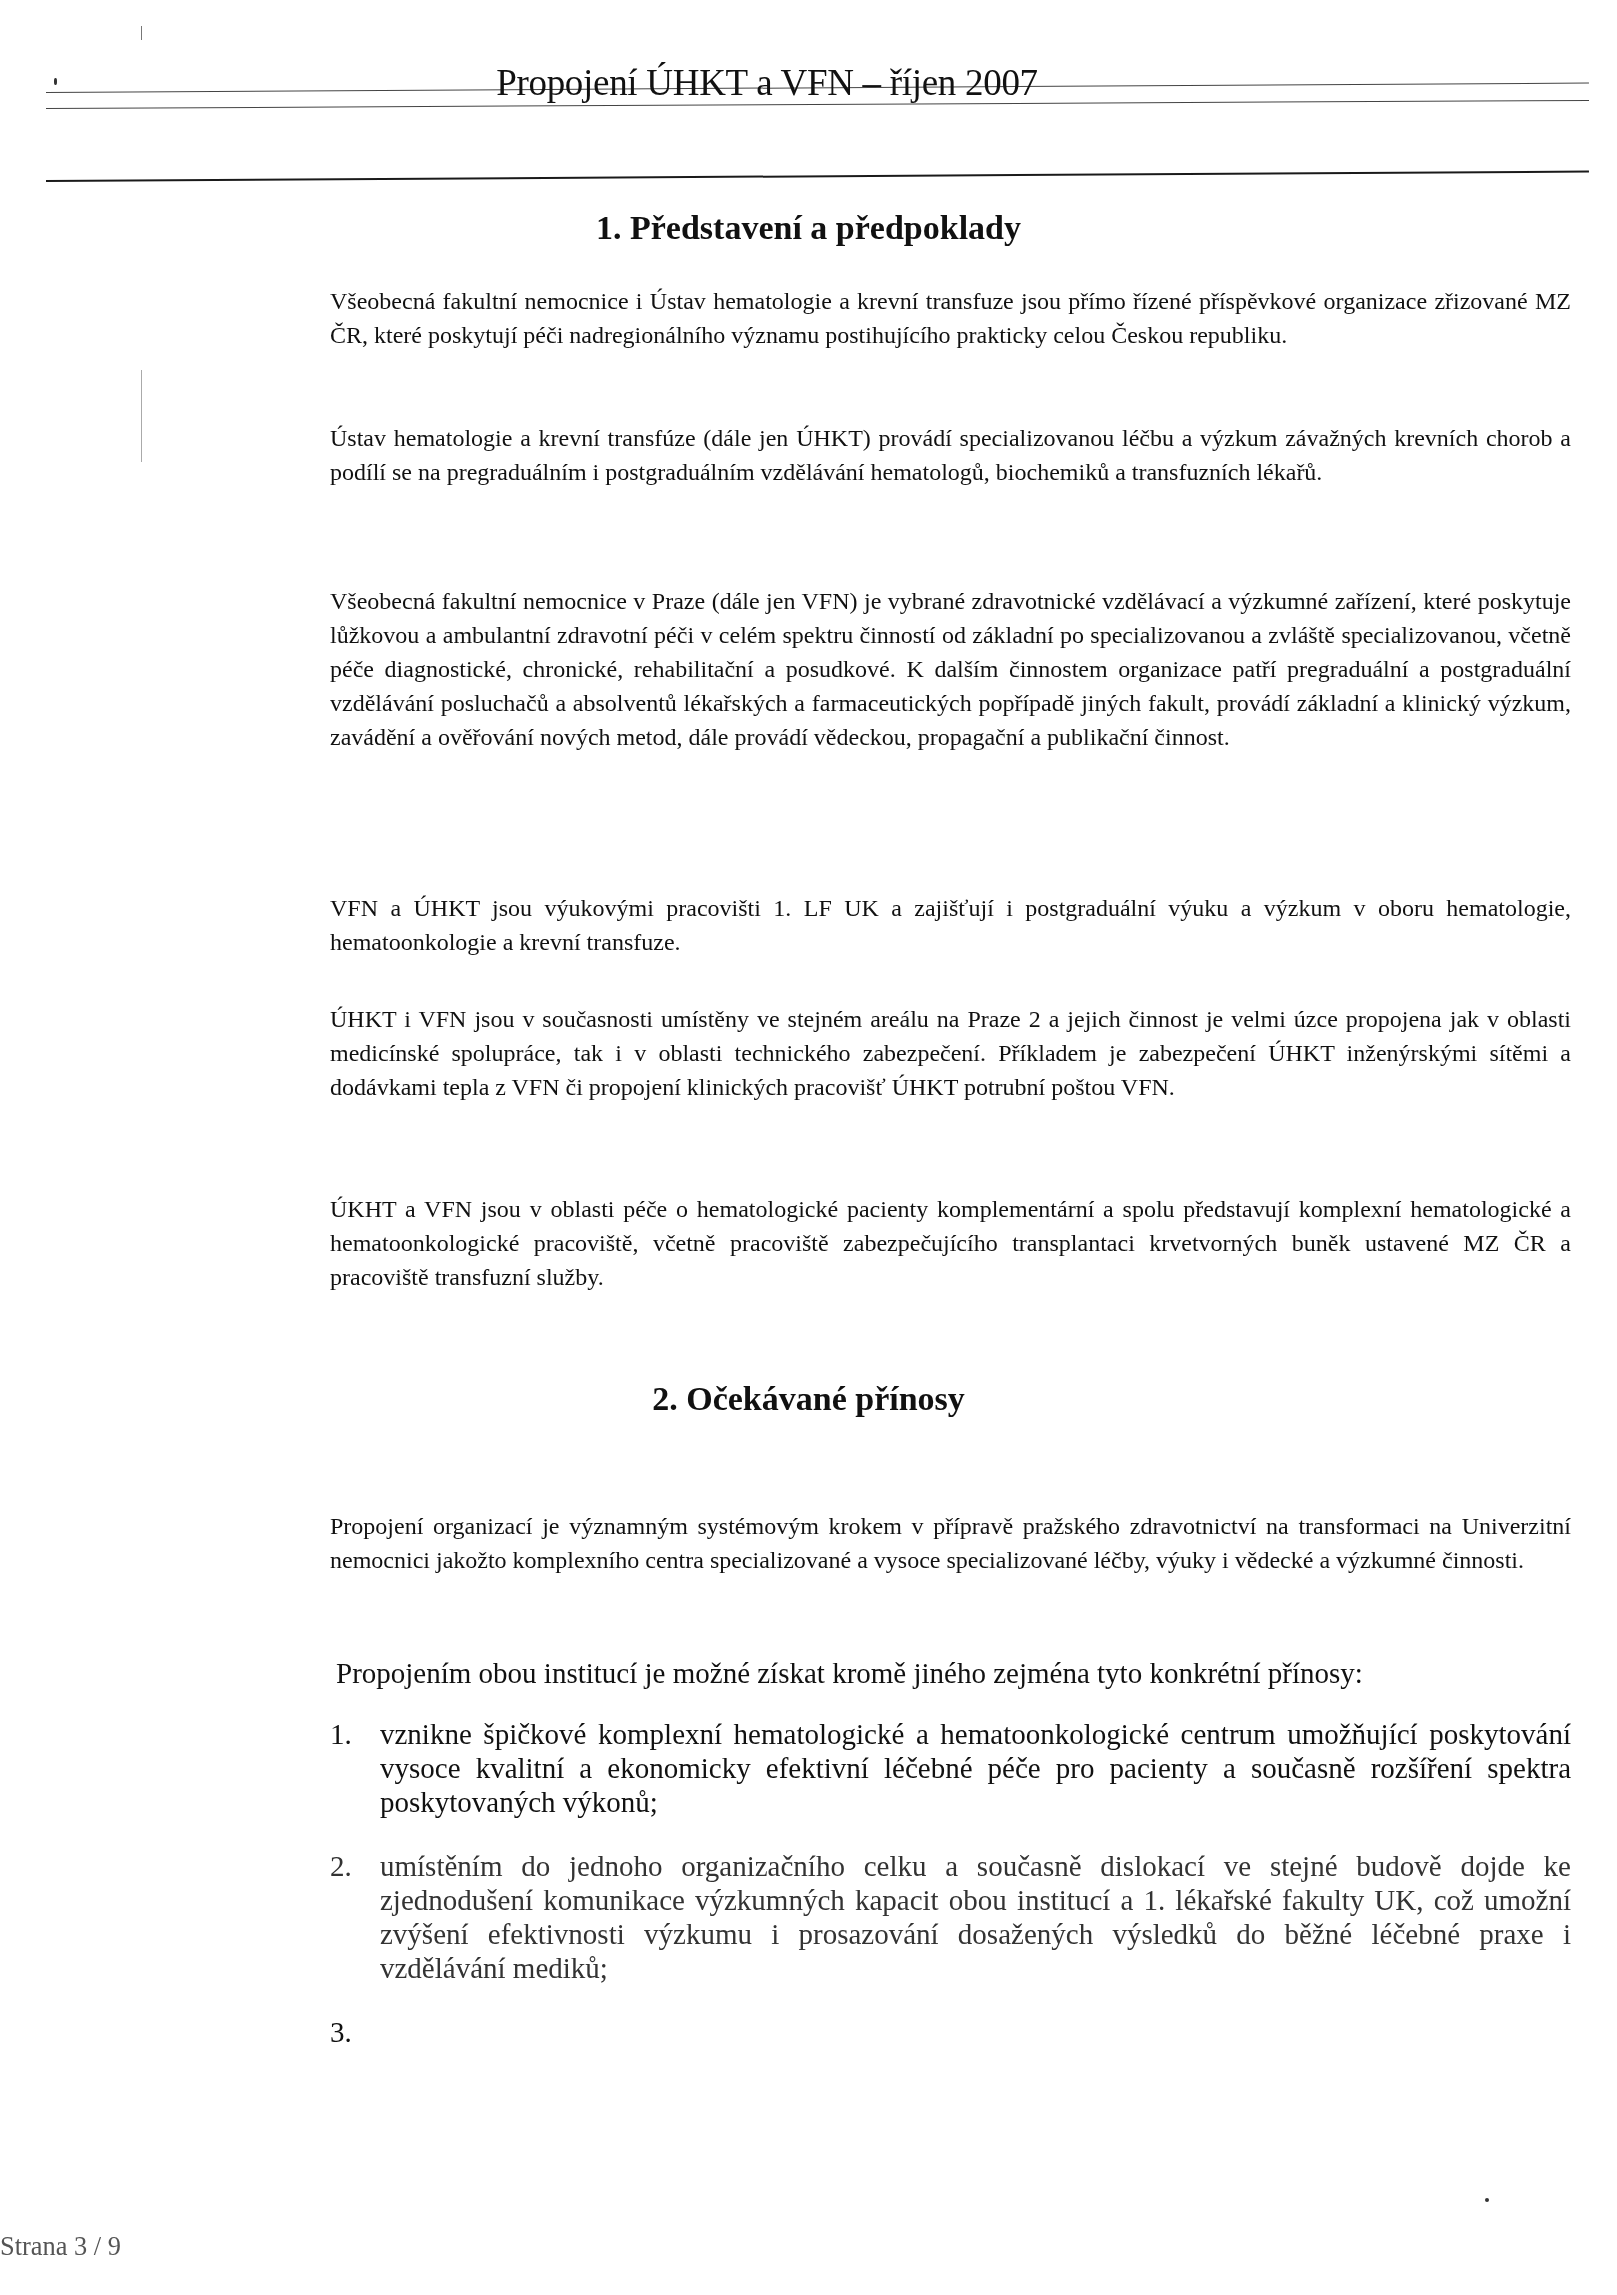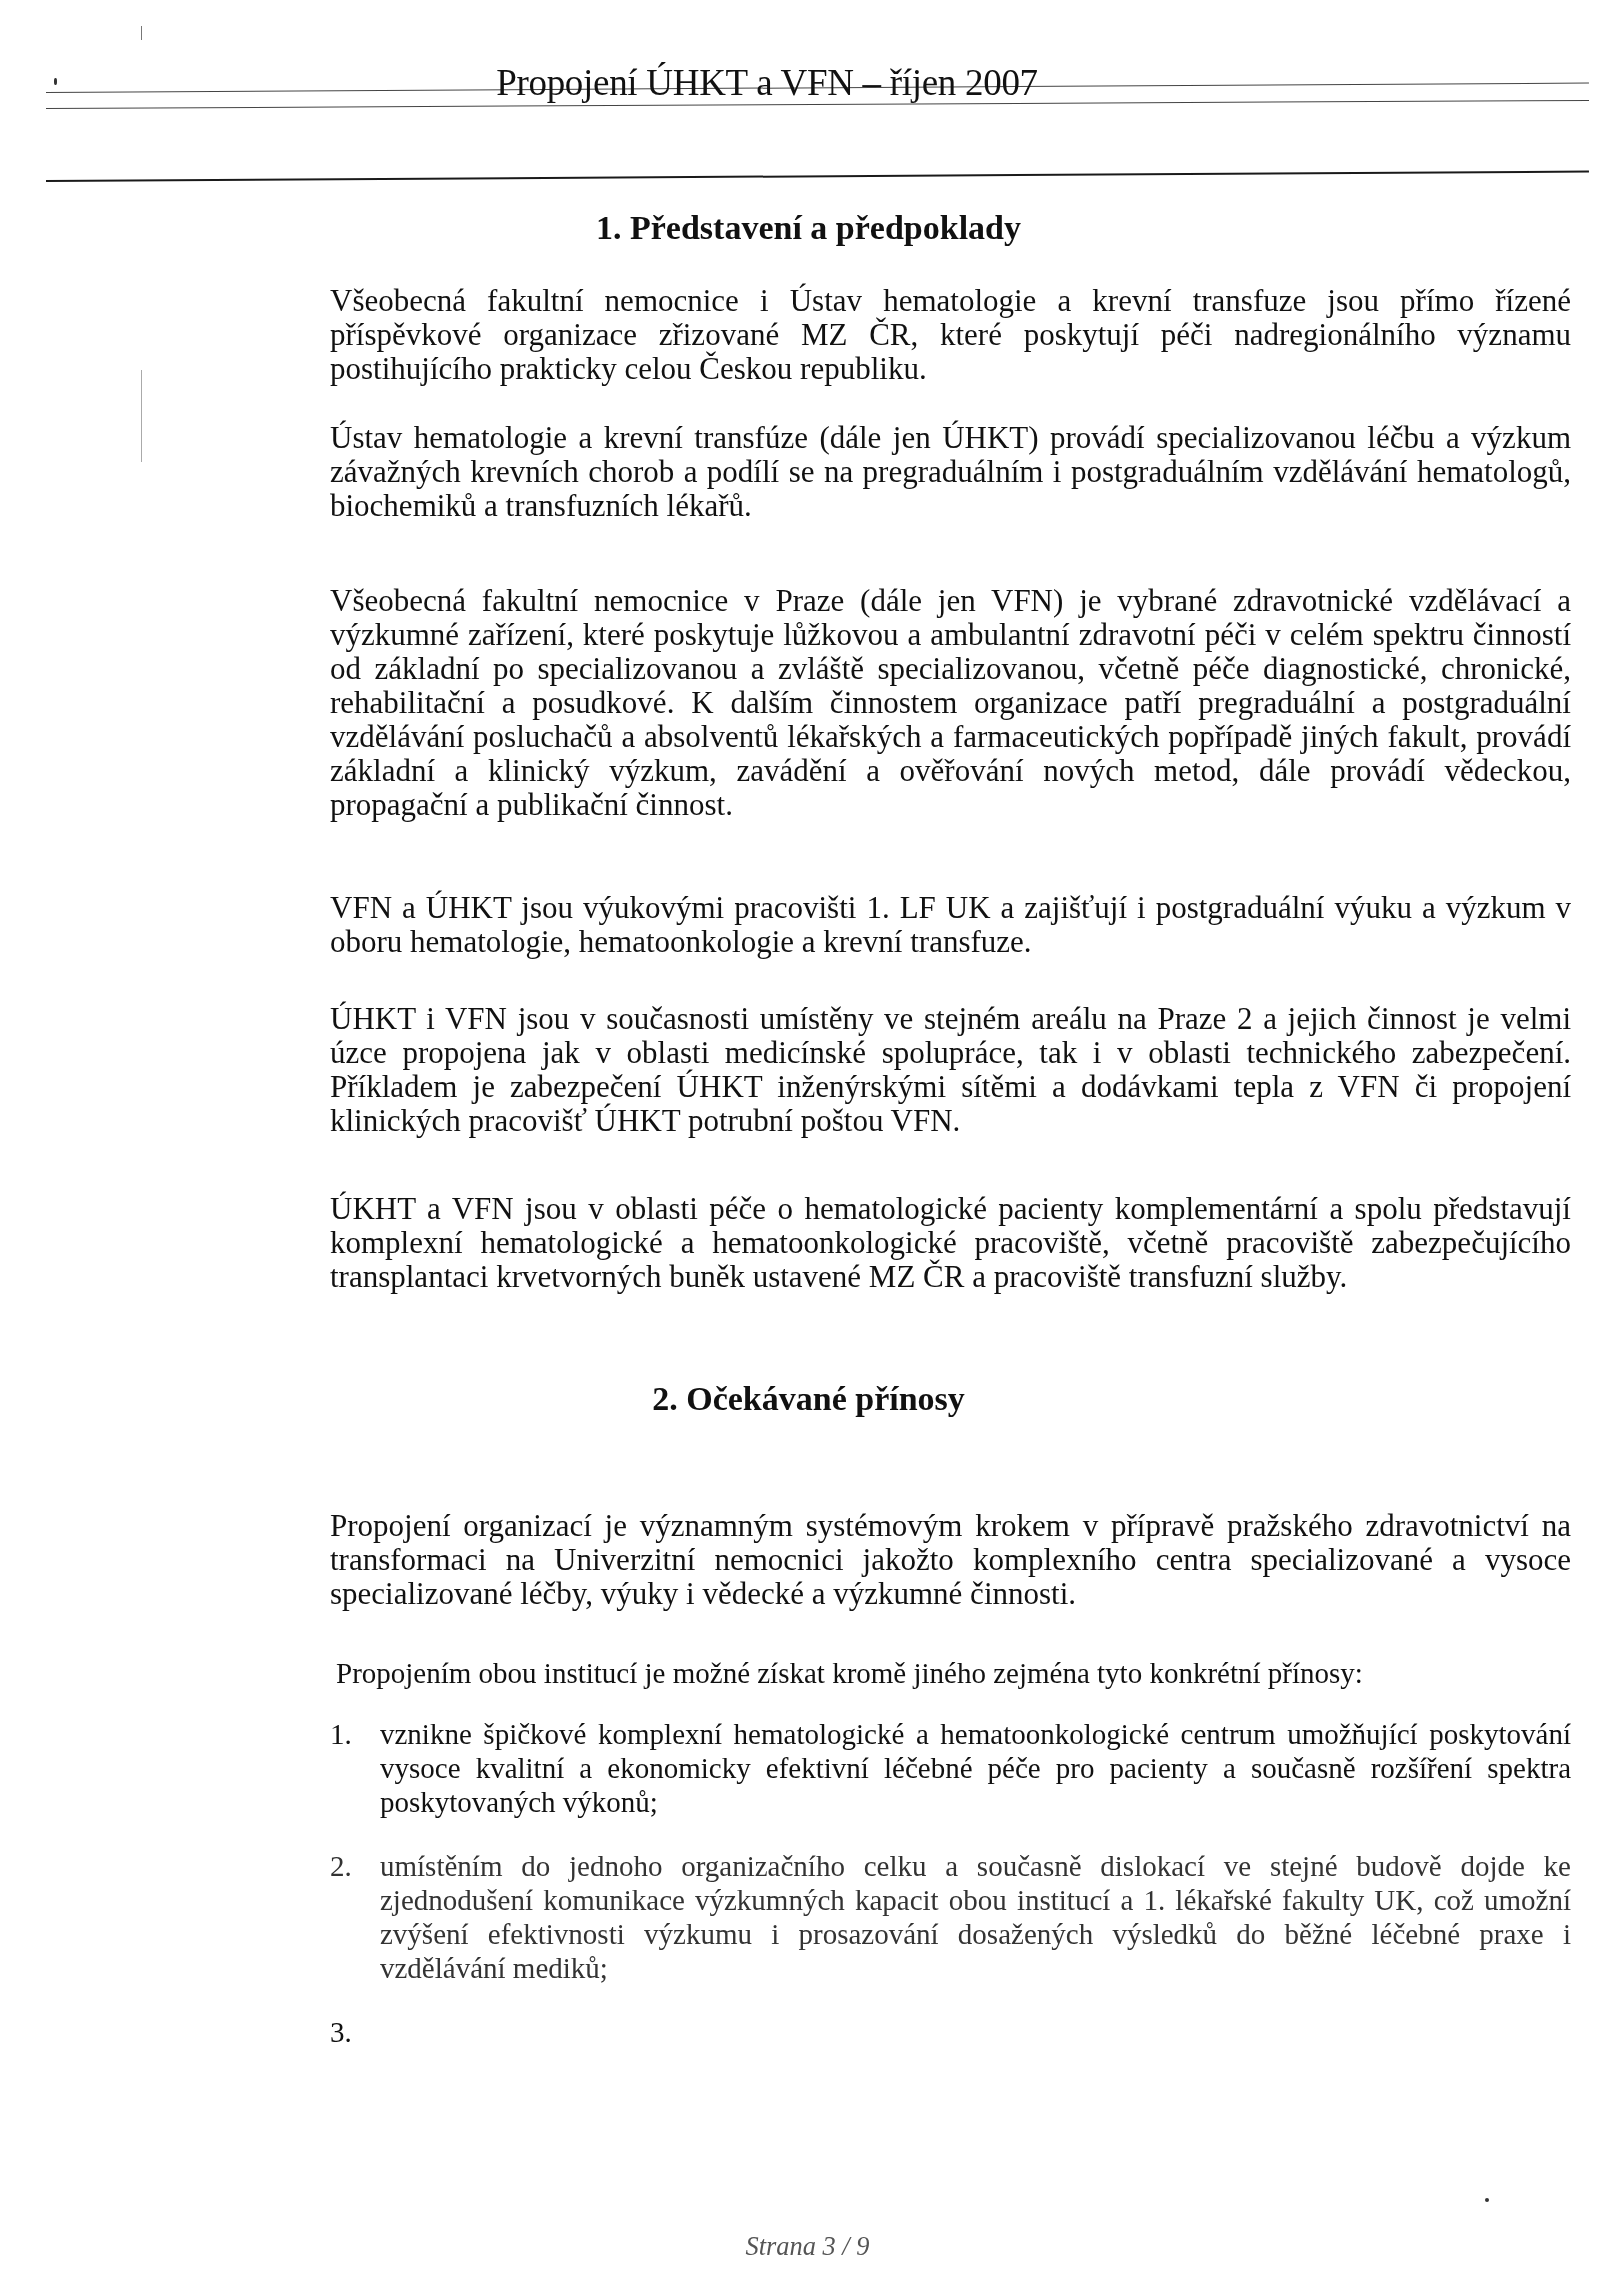--- a/index.html
+++ b/index.html
@@ -5,28 +5,28 @@
   html, body { margin:0; padding:0; background:#ffffff; }
   body { width:1617px; height:2295px; position:relative; overflow:hidden;
          font-family:"Liberation Serif","DejaVu Serif",serif; color:#111; }
   .hdr-line { position:absolute; left:46px; right:28px; height:0; border-top:2.6px solid #1a1a1a; }
   .hdr-line.thin { border-top:1.3px solid #444; }
   .margin-tick { position:absolute; left:141px; width:1.3px; background:#777; }
   .doc-header-title { position:absolute; top:61px; left:0; width:1534px; text-align:center;
          font-size:37px; letter-spacing:-0.3px; }
   .doc-header-title span { background:transparent; }
   .section-h { position:absolute; left:0; width:1617px; text-align:center; font-weight:bold; font-size:34px; }
-  .para { position:absolute; left:330px; width:1241px; font-size:31px; line-height:34px;
+  .para { position:absolute; left:330px; width:1241px; font-size:24px; line-height:34px;
           text-align:justify; text-align-last:left; }
   .lead { position:absolute; left:336px; width:1202px; font-size:29px; }
   .li { position:absolute; left:330px; width:1241px; font-size:29px; line-height:34px; }
   .li .num { position:absolute; left:0; top:0; }
   .li .txt { position:absolute; left:50px; width:1191px; text-align:justify; text-align-last:left; }
   .li .txt.last-open { text-align-last:justify; }
-  .footer { position:absolute; top:2231px; left:0; width:1615px; text-align:center; font-size:26.4px; color:#555;font-style:italic; }
+  .footer { position:absolute; top:2231px; left:0; width:1615px; text-align:left; font-size:26.4px; color:#555; }
   .speck { position:absolute; width:4px; height:4px; border-radius:50%; background:#333; }
 </style>
 </head>
 <body>
 
 <div class="hdr-line thin" style="top:92px; left:46px; transform:rotate(-0.35deg); transform-origin:left;"></div>
 <div class="hdr-line thin" style="top:108px; left:46px; transform:rotate(-0.3deg); transform-origin:left;"></div>
 <div class="hdr-line" style="top:180px; left:46px; transform:rotate(-0.35deg); transform-origin:left;"></div>
 
 <div class="margin-tick" style="top:26.4px; height:13.2px;"></div>

